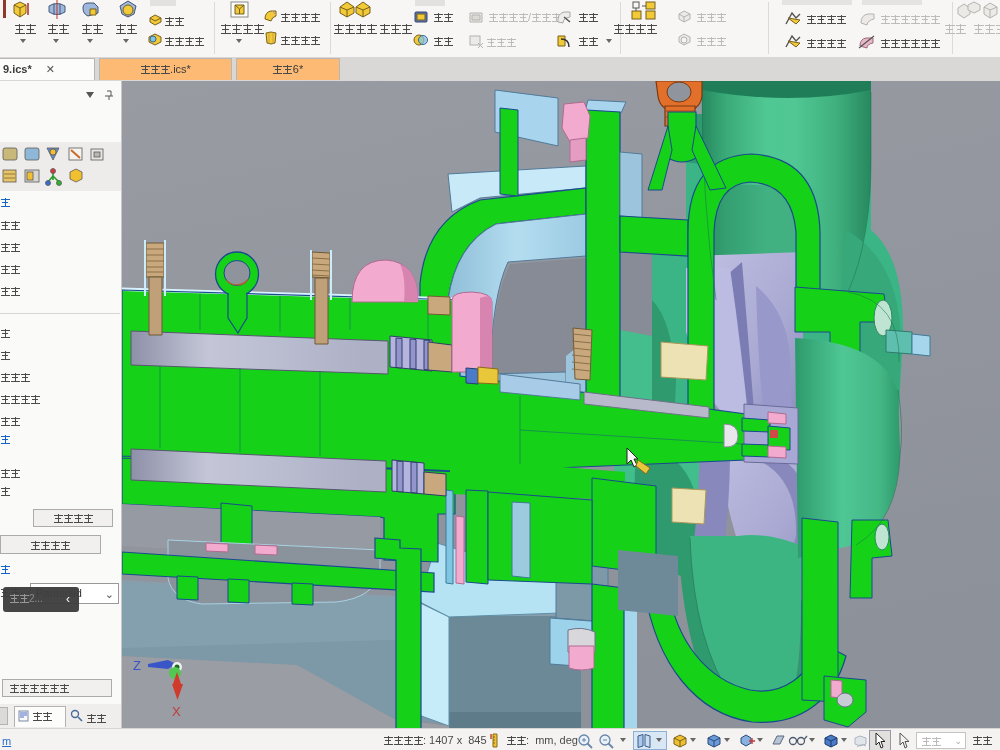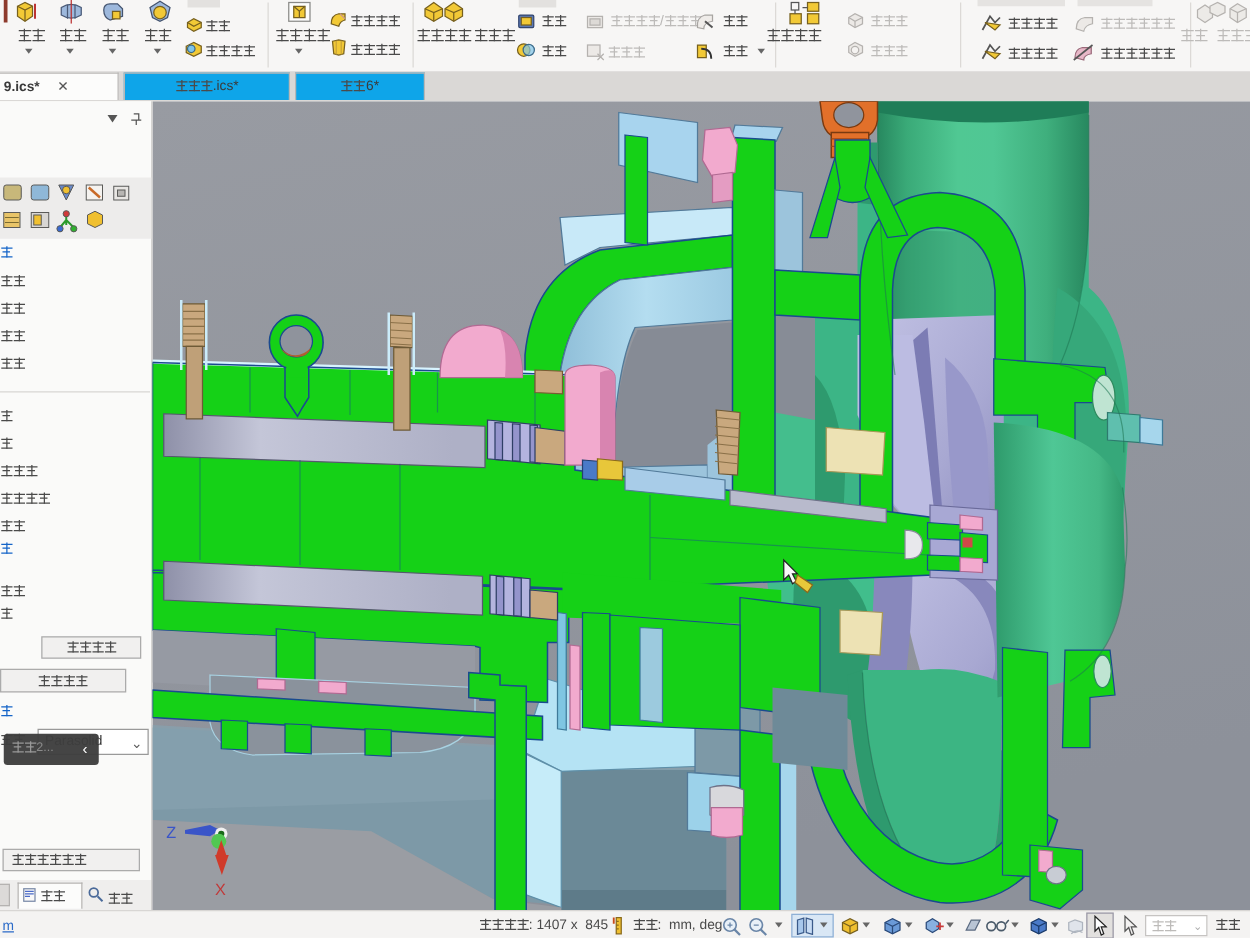--- a/index.html
+++ b/index.html
@@ -11,21 +11,21 @@
 .car:before{content:"";position:absolute;left:0;top:0;border:3.5px solid transparent;border-top:4px solid #666;}
 .c{display:inline-block;width:10px;height:10px;margin:0 .5px;vertical-align:-1px;
  background-image:linear-gradient(#4a4a4a,#4a4a4a),linear-gradient(#4a4a4a,#4a4a4a),linear-gradient(#4a4a4a,#4a4a4a),linear-gradient(#4a4a4a,#4a4a4a);
  background-size:100% 1.3px,100% 1.3px,1.3px 100%,70% 1.3px;
  background-position:0 1px,0 8.5px,4.5px 0,1.5px 4.8px;background-repeat:no-repeat;}
 .c.g{background-image:linear-gradient(#bdbbb9,#bdbbb9),linear-gradient(#bdbbb9,#bdbbb9),linear-gradient(#bdbbb9,#bdbbb9),linear-gradient(#bdbbb9,#bdbbb9);}
 .c.s9{width:9px;height:9px;background-position:0 1px,0 7.5px,4px 0,1.5px 4.2px;}
 .c.w{background-image:linear-gradient(#fff,#fff),linear-gradient(#fff,#fff),linear-gradient(#fff,#fff),linear-gradient(#fff,#fff);}
 #tabstrip{position:absolute;left:0;top:57px;width:1000px;height:24px;background:#DAD8D6;}
 .tab{position:absolute;top:1px;height:22px;font-size:11px;color:#3a3a3a;
- background:#0ea5e9;border:1px solid #B9B7B5;border-bottom:none;padding:4px 10px 0 10px;}
+ background:#fdba74;border:1px solid #B9B7B5;border-bottom:none;padding:4px 10px 0 10px;}
 .tab.act{background:#FCFCFB;}
 #underTabs{position:absolute;left:0;top:81px;width:1000px;height:2px;background:#F2F1F0;}
 #sidepanel{position:absolute;left:0;top:81px;width:122px;height:623px;background:#FAFAF9;border-right:1px solid #C9C7C5;}
 .trow{position:absolute;left:0;width:120px;font-size:11px;color:#3c3c3c;white-space:nowrap;}
 .btn{position:absolute;background:#F1F0EF;border:1px solid #ABABAB;font-size:11px;color:#3a3a3a;text-align:center;}
 #paneltabs{position:absolute;left:0;top:704px;width:122px;height:24px;background:#EFEEED;border-right:1px solid #C9C7C5;font-size:11px;color:#3a3a3a;}
 #statusbar{position:absolute;left:0;top:728px;width:1000px;height:22px;background:#F4F3F2;border-top:1px solid #D8D6D4;font-size:11px;color:#4a4a4a;}
 .sb{position:absolute;top:731px;font-size:11px;color:#4a4a4a;white-space:nowrap;}
 #vp{position:absolute;left:122px;top:81px;}
 </style></head>

